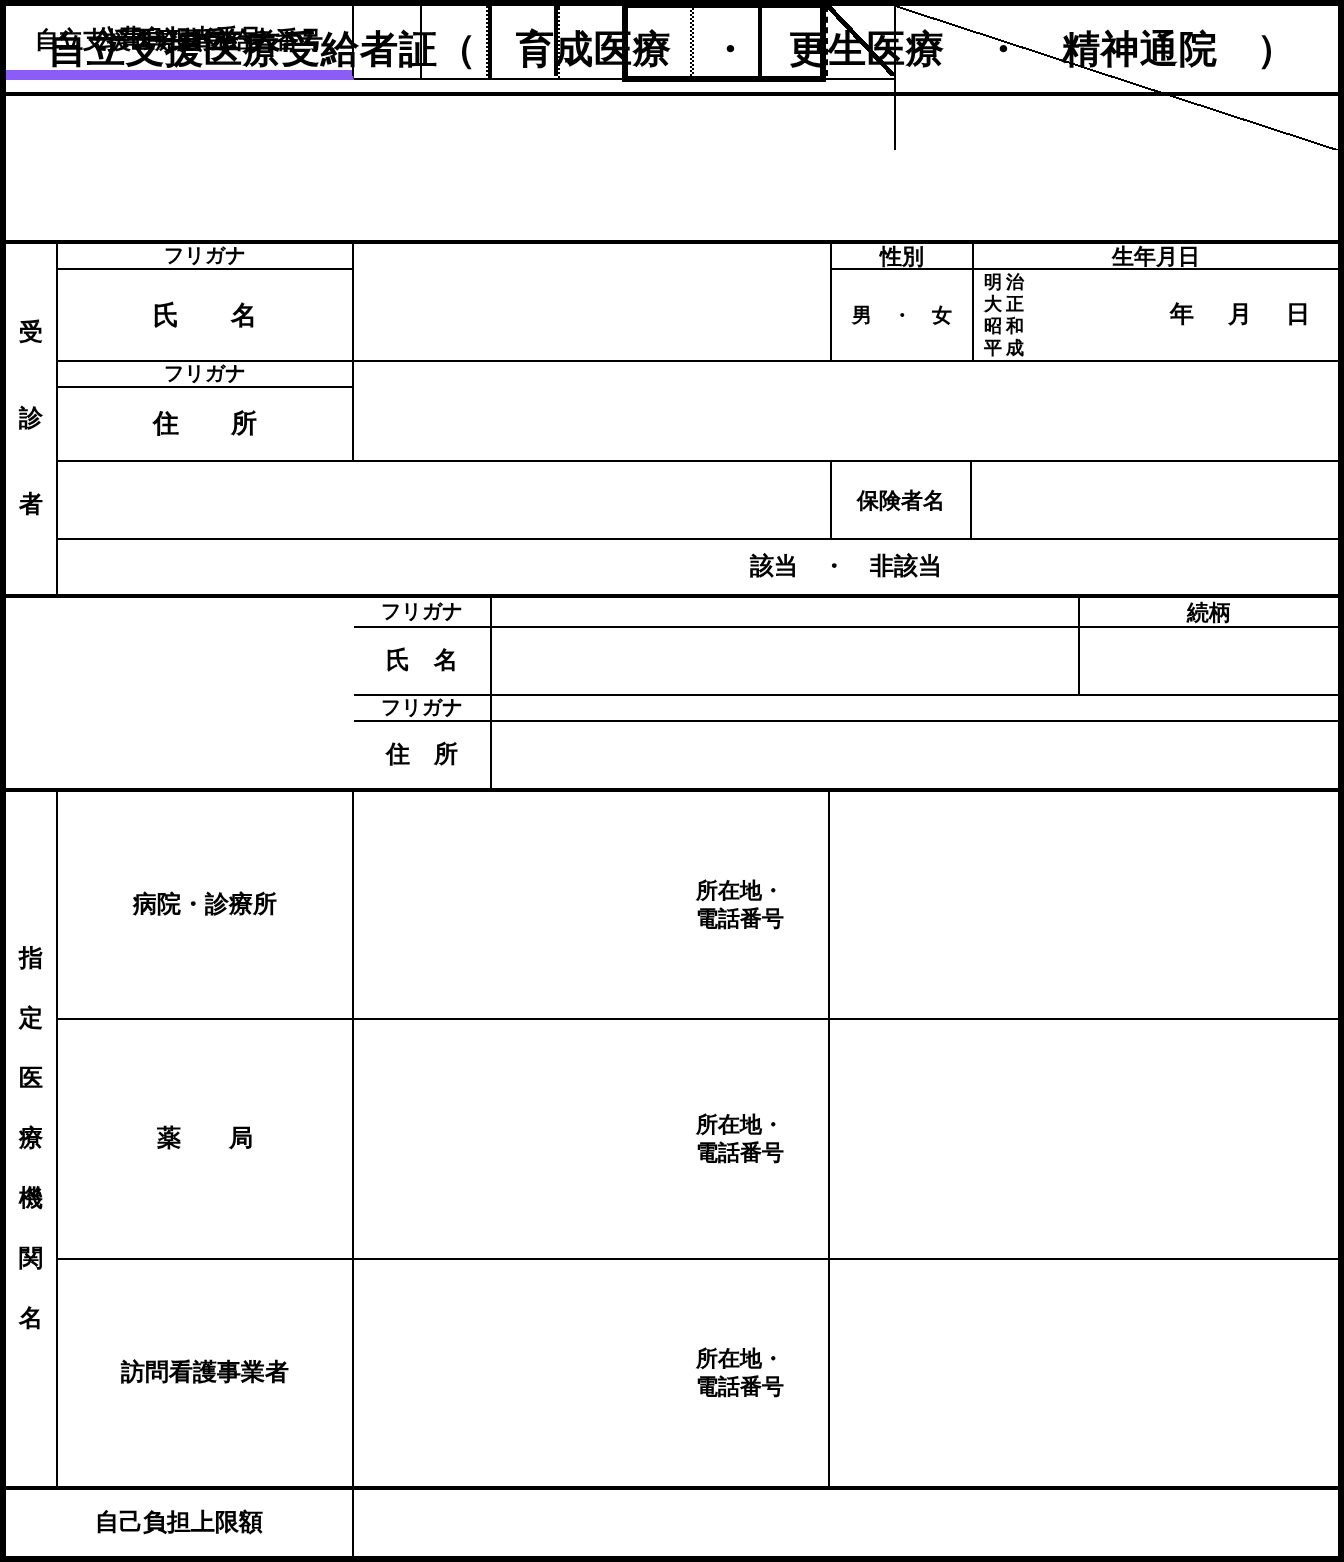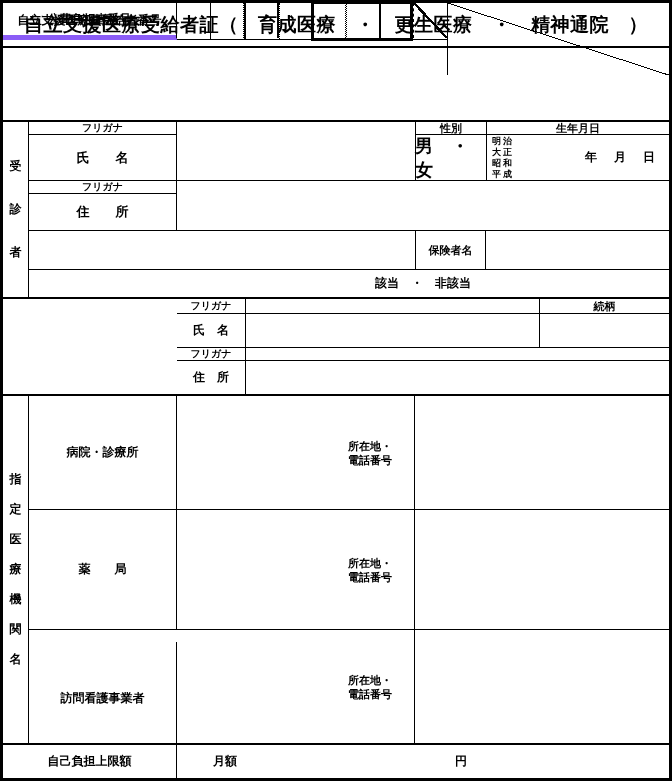--- a/index.html
+++ b/index.html
@@ -73,21 +73,21 @@
 
   <div class="abs" style="left:26px;top:119px;width:640px;height:13px;">
     <div class="abs cc tiny" style="left:0;top:0;width:148px;height:13px;border-right:1px solid #000;border-bottom:1px solid #000;">フリガナ</div>
     <div class="abs cc small" style="left:386px;top:0;width:71px;height:13px;border-left:1px solid #000;border-bottom:1px solid #000;">性別</div>
     <div class="abs cc small" style="left:457px;top:0;width:183px;height:13px;border-left:1px solid #000;border-bottom:1px solid #000;">生年月日</div>
   </div>
 
   <div class="abs" style="left:26px;top:132px;width:640px;height:46px;border-bottom:1px solid #000;">
     <div class="abs cc" style="left:0;top:0;width:148px;height:100%;border-right:1px solid #000;font-size:13px;">氏　　名</div>
     <div class="abs" style="left:148px;top:0;width:238px;height:100%;"></div>
-    <div class="abs cc" style="left:386px;top:0;width:71px;height:100%;border-left:1px solid #000;font-size:18px;">男　・　女</div>
+    <div class="abs cc" style="left:386px;top:0;width:71px;height:100%;border-left:1px solid #000;font-size:10px;">男　・　女</div>
     <div class="abs" style="left:457px;top:0;width:183px;height:100%;border-left:1px solid #000;">
       <div class="abs" style="left:5px;top:1px;font-size:9px;line-height:11px;letter-spacing:2px;">
         <div>明治</div>
         <div>大正</div>
         <div>昭和</div>
         <div>平成</div>
       </div>
       <div class="abs" style="left:98px;right:14px;top:0;bottom:0;display:flex;align-items:center;justify-content:space-between;">
         <span>年</span>
         <span>月</span>
@@ -167,31 +167,27 @@
     <div class="abs" style="left:148px;top:0;width:238px;height:100%;border-right:1px solid #000;display:flex;align-items:center;justify-content:flex-end;padding-right:22px;">
       <div class="small" style="line-height:14px;">
         <div>所在地・</div>
         <div>電話番号</div>
       </div>
     </div>
     <div class="abs" style="left:386px;top:0;right:0;height:100%;"></div>
   </div>
 
   <div class="abs" style="left:26px;top:627px;width:640px;height:113px;">
-    <div class="abs cc" style="left:0;top:12px;width:148px;height:100%;border-right:1px solid #000;text-align:center;">訪問看護事業者</div>
+    <div class="abs cc" style="left:0;top:0;width:148px;height:100%;border-right:1px solid #000;text-align:center;">訪問看護事業者</div>
     <div class="abs" style="left:148px;top:0;width:238px;height:100%;border-right:1px solid #000;display:flex;align-items:center;justify-content:flex-end;padding-right:22px;">
       <div class="small" style="line-height:14px;">
         <div>所在地・</div>
         <div>電話番号</div>
       </div>
     </div>
     <div class="abs" style="left:386px;top:0;right:0;height:100%;"></div>
   </div>
 
   <div class="bar" style="top:740px;"></div>
 
   <div class="abs cc" style="left:0;top:742px;width:174px;height:33px;border-right:1px solid #000;">自己負担上限額</div>
-  <div class="abs" style="left:174px;top:742px;width:492px;height:33px;">
-    <span class="abs" style="left:36px;top:0;line-height:33px;">月額</span>
-    <span class="abs" style="left:278px;top:0;line-height:33px;">円</span>
-  </div>
 
 </div>
 
 </body></html>

